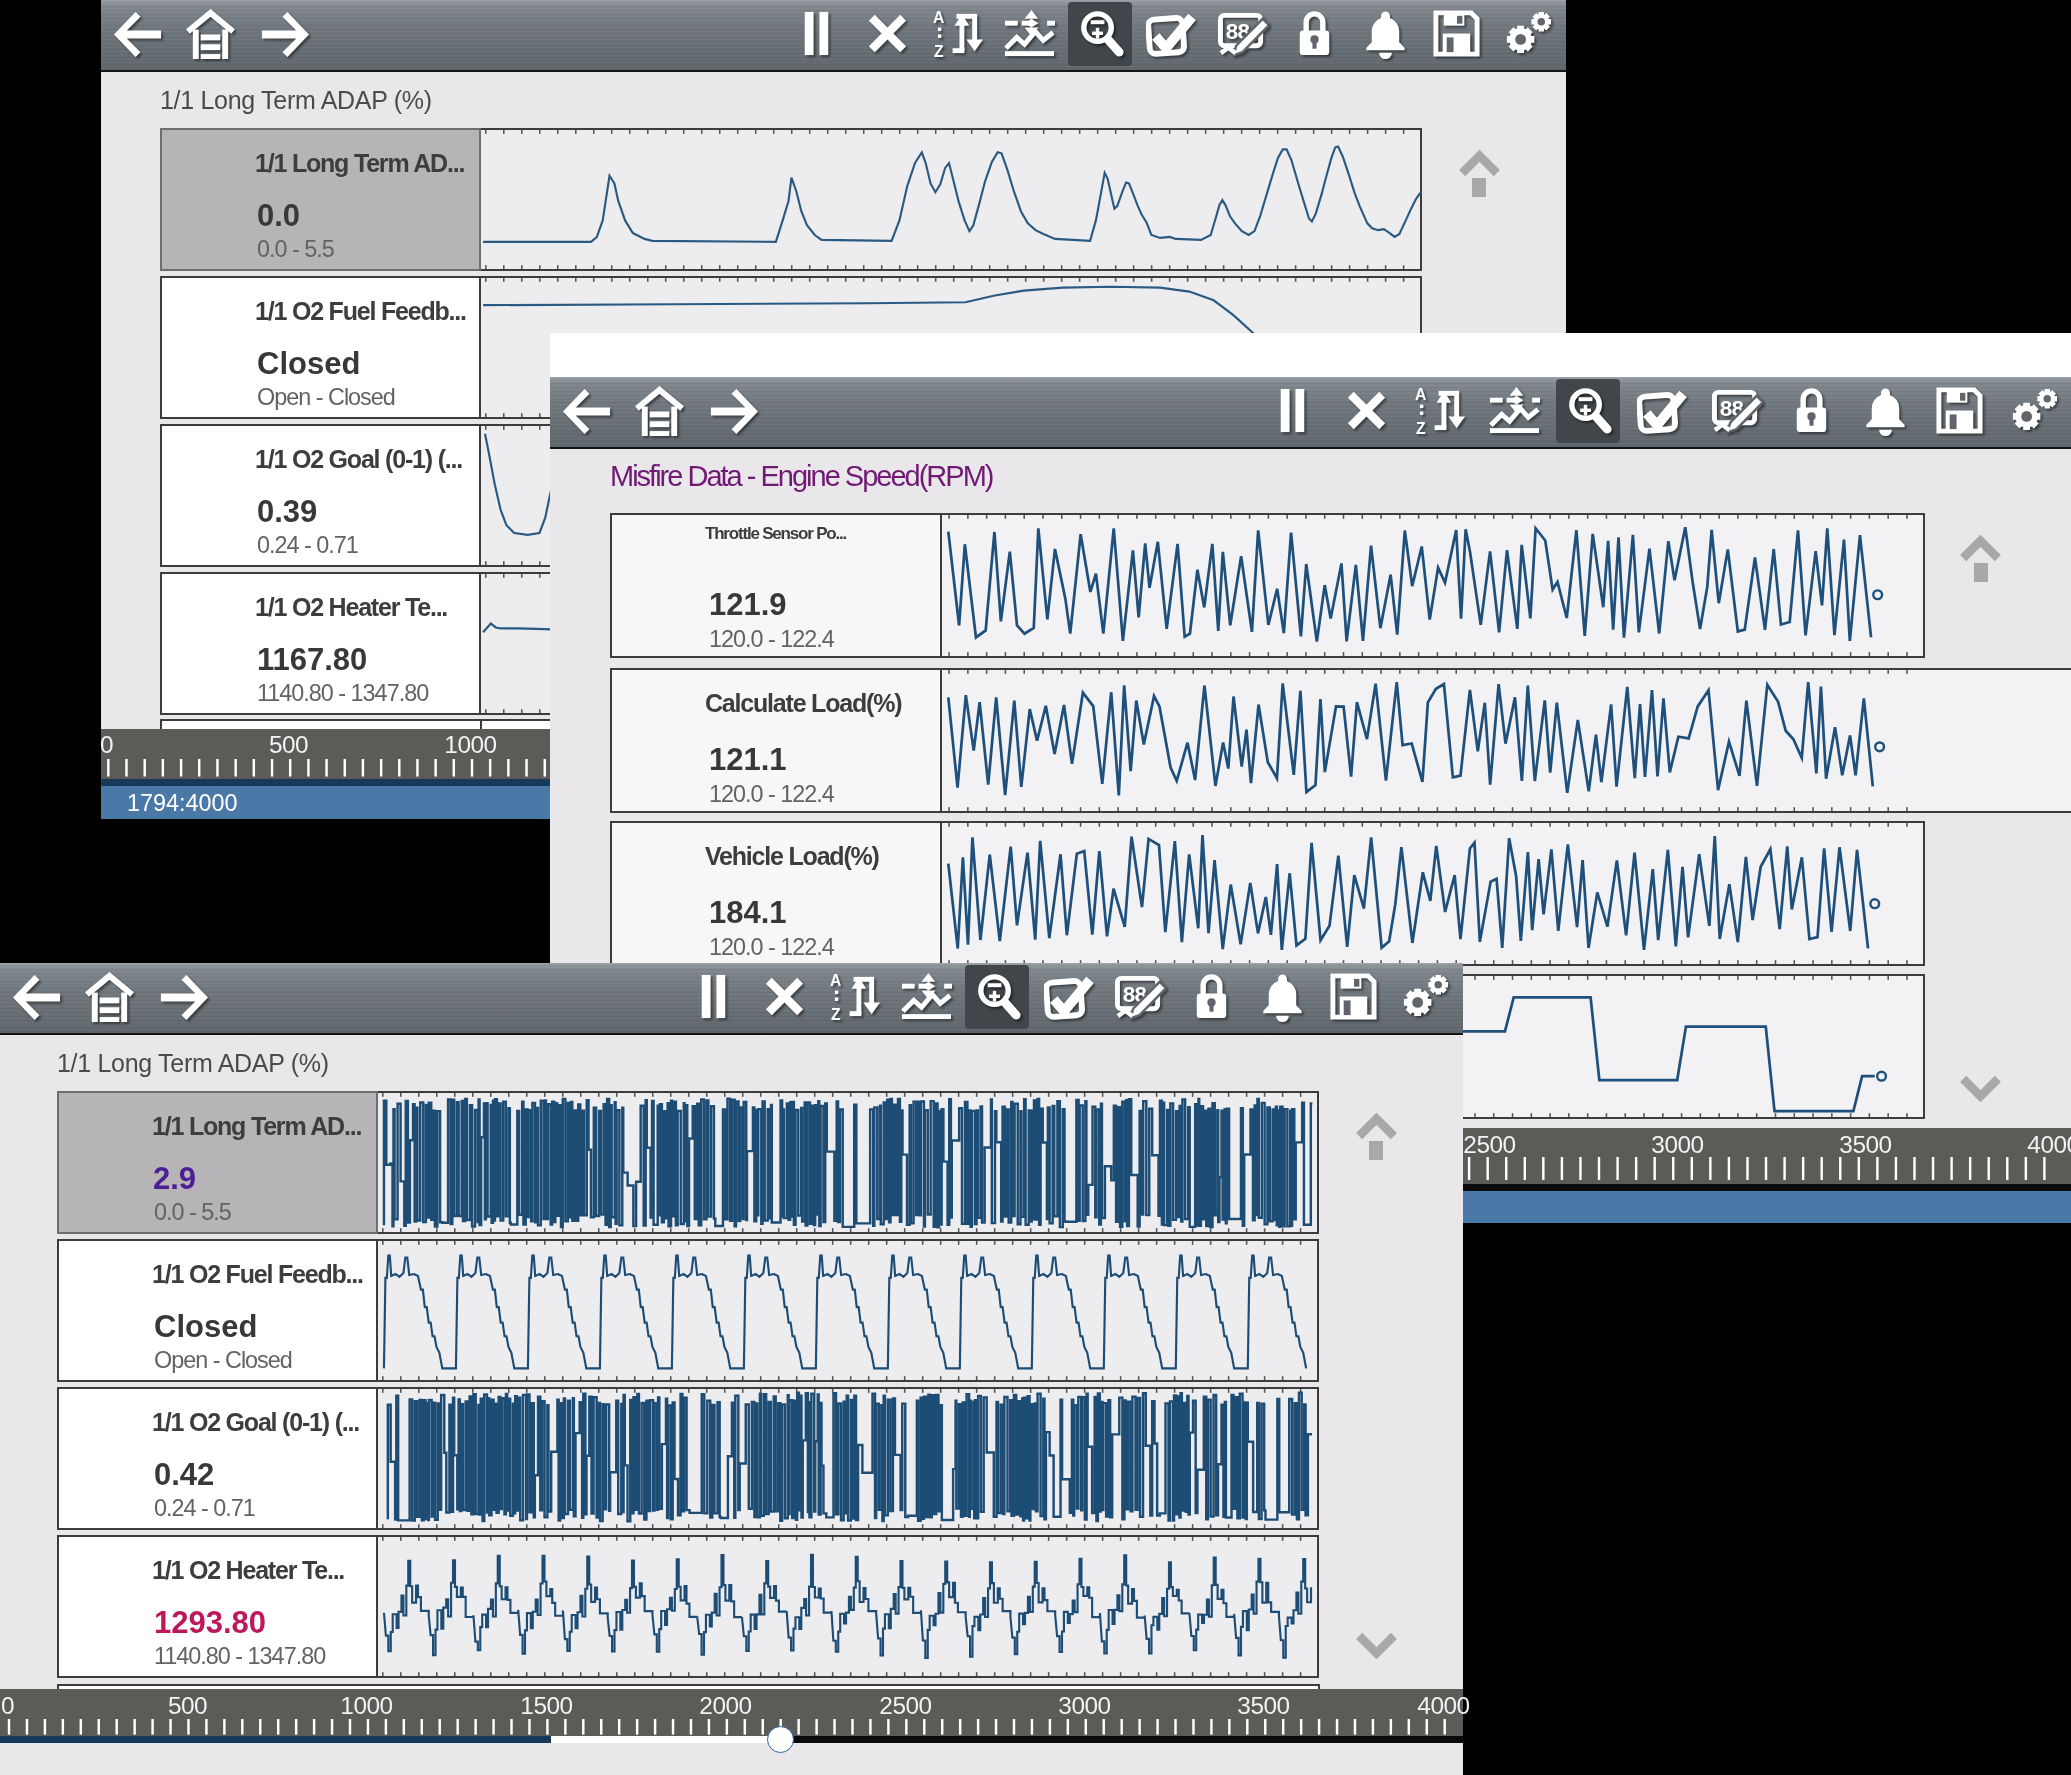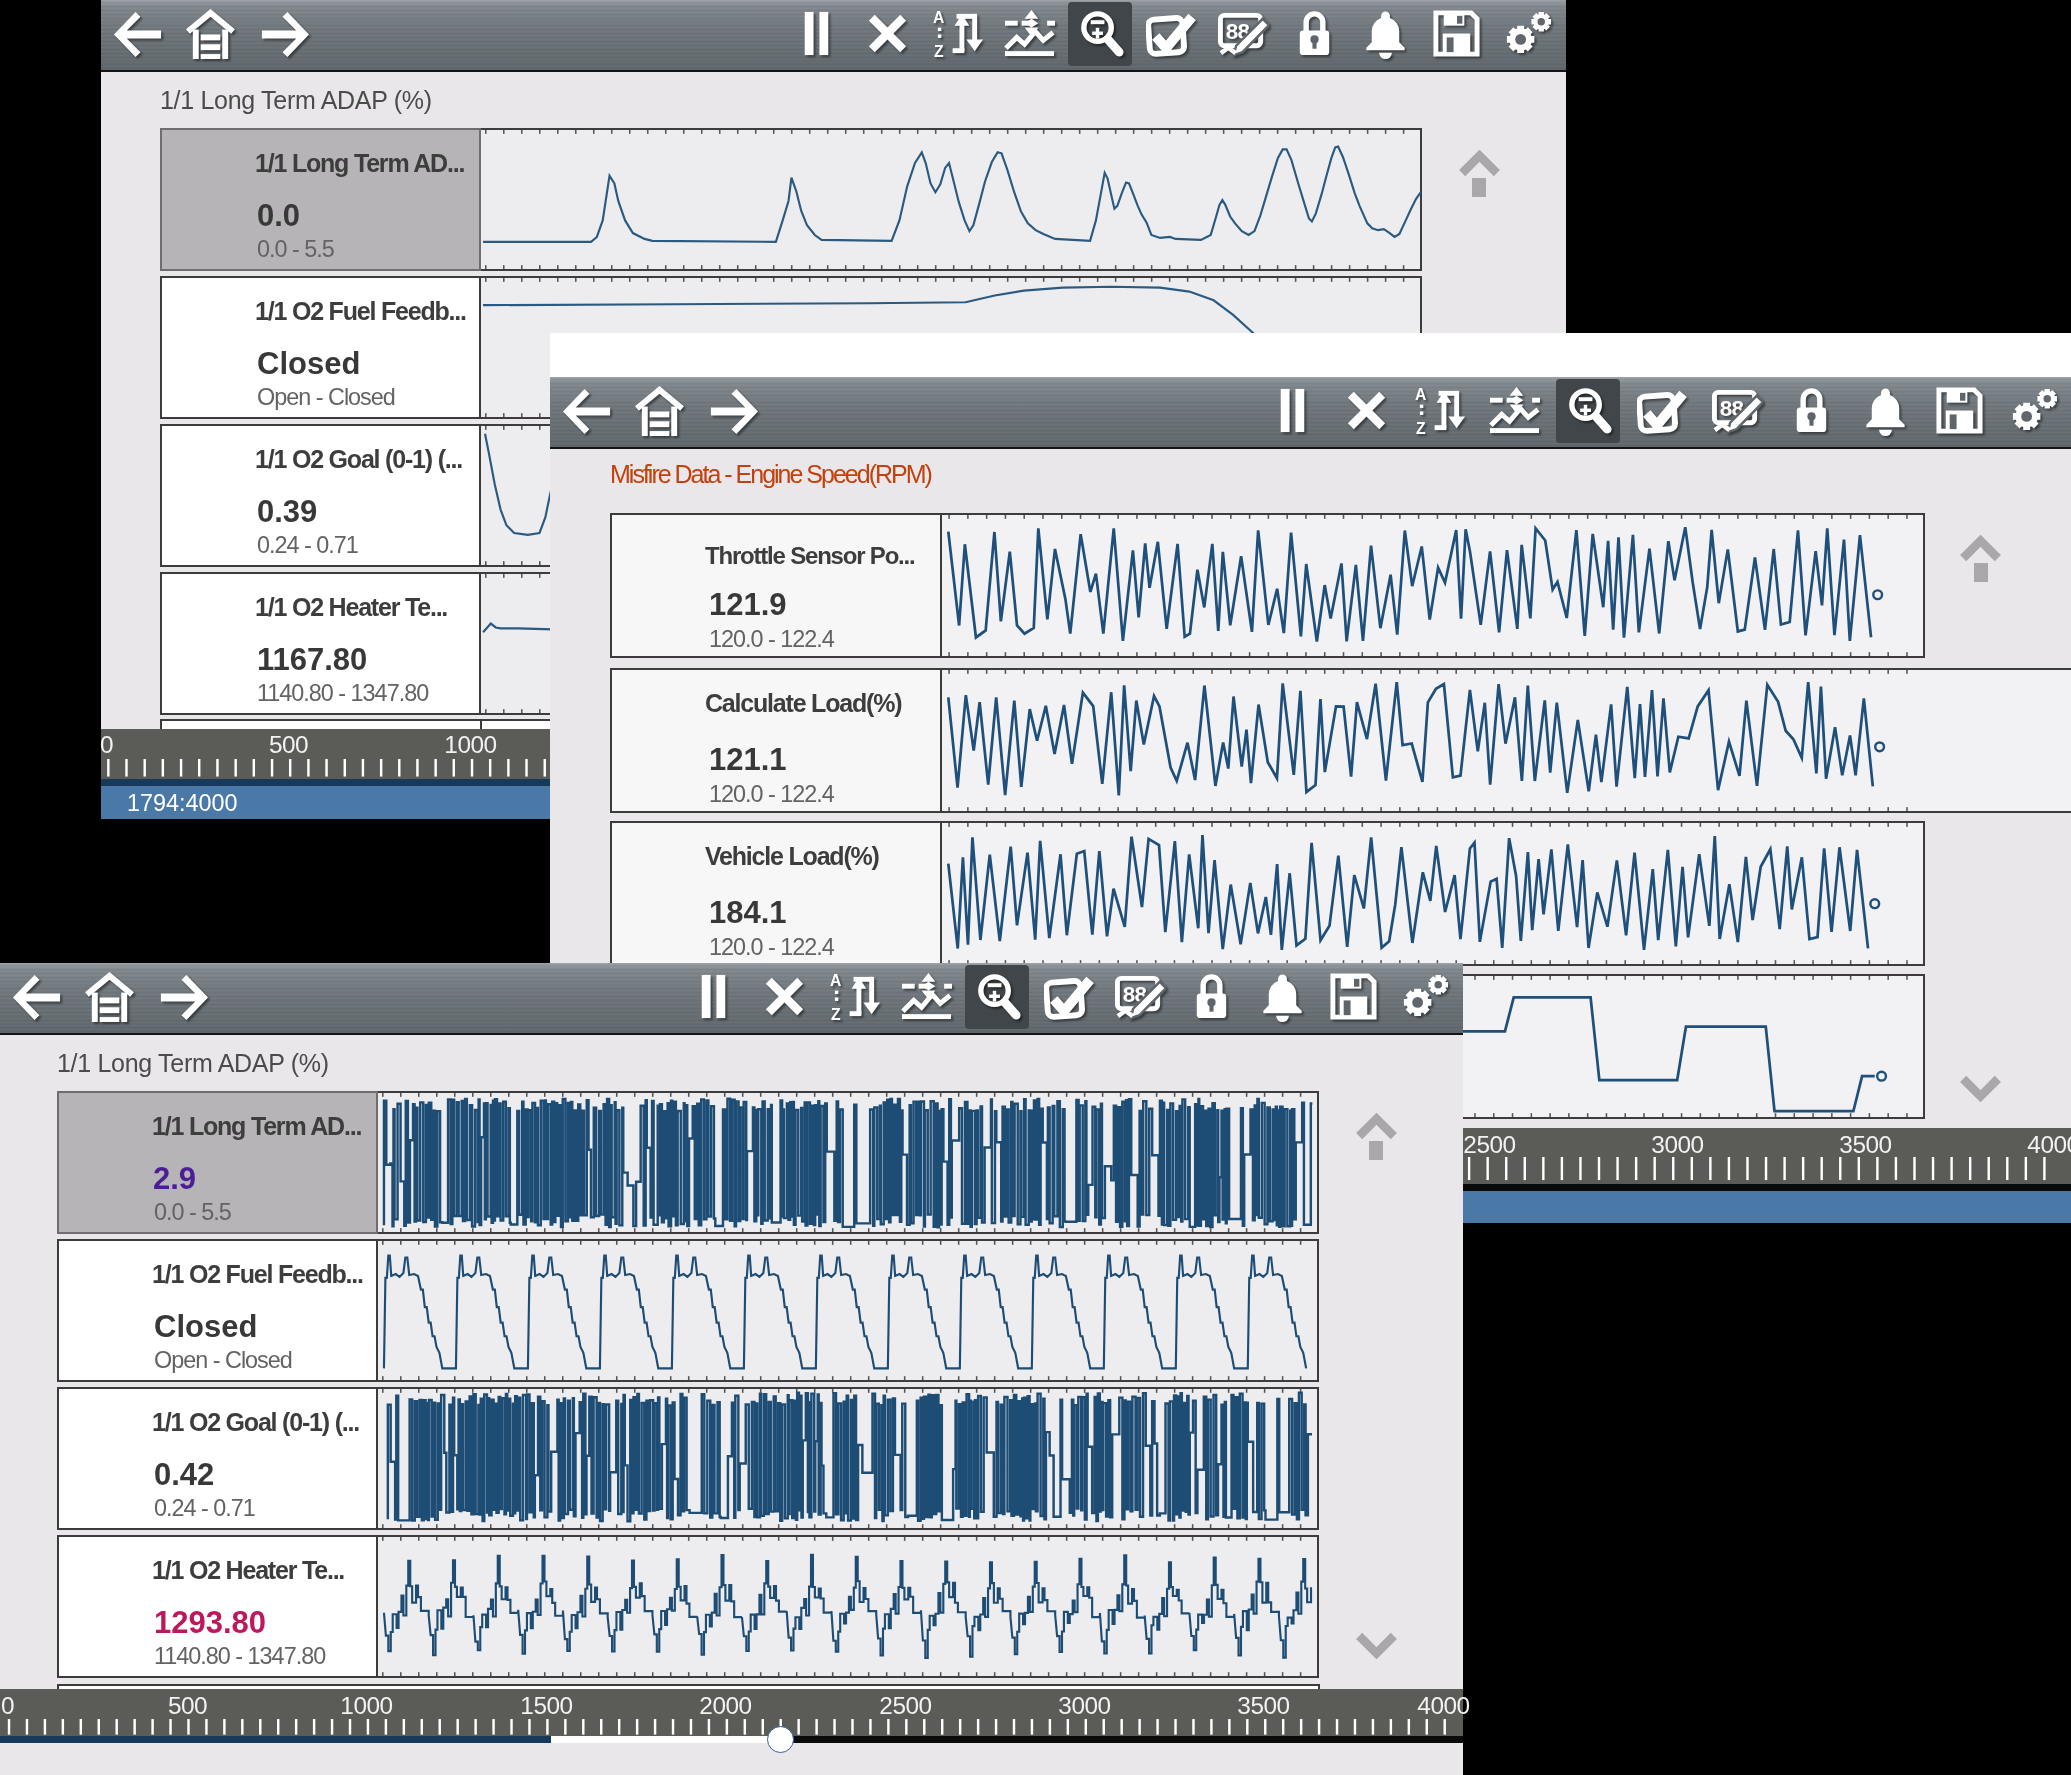--- a/index.html
+++ b/index.html
@@ -746,24 +746,24 @@
         <rect x="20" y="41" width="12" height="5" fill="#fff"></rect>
       </svg>
       <svg style="filter:drop-shadow(2px 2px 1px rgba(0,0,0,.45));position:absolute;left:791px;top:7.8px" width="51" height="51" viewBox="0 0 52 52">
         <path fill="#fff" d="M7 13 L13 7 L26 20 L39 7 L45 13 L32 26 L45 39 L39 45 L26 32 L13 45 L7 39 L20 26 Z"></path>
       </svg>
       <svg style="filter:drop-shadow(2px 2px 1px rgba(0,0,0,.45));position:absolute;left:717px;top:7.8px" width="51" height="51" viewBox="0 0 52 52">
         <rect x="14" y="4" width="9" height="44" fill="#fff"></rect>
         <rect x="29" y="4" width="9" height="44" fill="#fff"></rect>
       </svg>
     </div>
-    <div style="position:absolute;left:60px;top:127px;font-size:25px;color:#c2410c;letter-spacing:-2px">Misfire Data - Engine Speed(RPM)</div>
+    <div style="position:absolute;left:60px;top:127px;font-size:29px;color:#701a75;letter-spacing:-2px">Misfire Data - Engine Speed(RPM)</div>
     <div style="position:absolute;left:60px;top:180px;width:1315px;height:145px;background:linear-gradient(90deg,#f8f7f8 0 330px,#f2f1f3 330px);border:2px solid #3c3c3c;box-sizing:border-box">
       <div style="position:absolute;left:328px;top:0;width:2px;height:141px;background:#3c3c3c"></div>
-      <div style="position:absolute;left:93px;top:27px;font-size:24px;font-weight:bold;color:#3d3d3d;letter-spacing:-1.2px;white-space:nowrap">Throttle Sensor Po...</div>
+      <div style="position:absolute;left:93px;top:9px;font-size:17px;font-weight:bold;color:#3d3d3d;letter-spacing:-1.2px;white-space:nowrap">Throttle Sensor Po...</div>
       <div style="position:absolute;left:97px;top:72px;font-size:31px;font-weight:bold;color:#383838">121.9</div>
       <div style="position:absolute;left:97px;top:111px;font-size:23.4px;color:#636363;letter-spacing:-1px;white-space:nowrap">120.0 - 122.4</div>
     </div>
     <svg style="position:absolute;left:60px;top:180px" width="1315" height="145" viewBox="0 0 1348 149">
       <rect x="346.0" y="2" width="1.6" height="4" fill="#55565a"></rect>
       <rect x="346.0" y="143" width="1.6" height="4" fill="#55565a"></rect>
       <rect x="365.3" y="2" width="1.6" height="4" fill="#55565a"></rect>
       <rect x="365.3" y="143" width="1.6" height="4" fill="#55565a"></rect>
       <rect x="384.6" y="2" width="1.6" height="4" fill="#55565a"></rect>
       <rect x="384.6" y="143" width="1.6" height="4" fill="#55565a"></rect>

